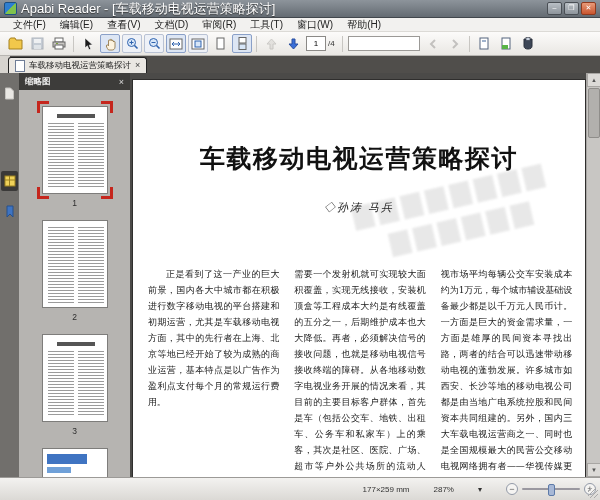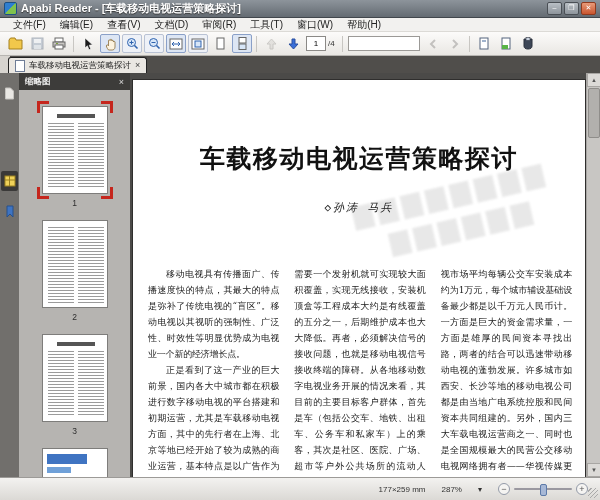--- a/index.html
+++ b/index.html
@@ -4,21 +4,21 @@
 <style>
   html,body{margin:0;padding:0;background:#888;}
   .win{position:relative;width:600px;height:500px;overflow:hidden;background:#ecebe8;
        font-family:"Liberation Sans","DejaVu Sans",sans-serif;-webkit-font-smoothing:antialiased;}
   
   .titlebar{position:absolute;left:0;top:0;width:600px;height:18px;
     background:linear-gradient(#8d949b,#646b72);border-bottom:1px solid #41464c;
     display:flex;align-items:center;padding:0 4px;box-sizing:border-box;}
   .appicon{width:11px;height:11px;margin-right:4px;border-radius:2px;
     background:linear-gradient(135deg,#2f7fd0 50%,#7fc24d 50%);border:1px solid #1d4f83;}
-  .titletext{color:#fff;font-size:11px;font-weight:bold;white-space:nowrap;text-shadow:0 1px 1px #333;}
+  .titletext{color:#fff;font-size:13px;font-weight:normal;white-space:nowrap;text-shadow:0 1px 1px #333;}
   .wctrls{margin-left:auto;display:flex;gap:2px;}
   .wbtn{width:13px;height:11px;border:1px solid #4a4f55;border-radius:2px;
     background:linear-gradient(#b9bfc5,#8e959c);color:#fff;font-size:7px;line-height:10px;
     text-align:center;}
   .wbtn.close{background:linear-gradient(#e89a78,#c9552f);border-color:#8f3a1e;}
   
   .menubar{position:absolute;left:0;top:18px;width:600px;height:14px;background:#f2f1ef;
     border-bottom:1px solid #dcdad6;display:flex;align-items:center;padding-left:6px;box-sizing:border-box;}
   .menuitem{font-size:10px;color:#222;padding:0 7px;white-space:nowrap;}
   
@@ -70,40 +70,40 @@
   .ctl{left:-5px;top:-5px;border-left:3px solid #c5261d;border-top:3px solid #c5261d;}
   .ctr{right:-5px;top:-5px;border-right:3px solid #c5261d;border-top:3px solid #c5261d;}
   .cbl{left:-5px;bottom:-5px;border-left:3px solid #c5261d;border-bottom:3px solid #c5261d;}
   .cbr{right:-5px;bottom:-5px;border-right:3px solid #c5261d;border-bottom:3px solid #c5261d;}
   
   .docarea{position:absolute;left:130px;top:0;width:456px;height:404px;background:#4b4a48;overflow:hidden;}
   .page{position:absolute;left:2px;top:6px;width:452px;height:420px;background:#fff;border:1px solid #2f2e2d;overflow:hidden;}
   .dtitle{position:absolute;left:0;top:62px;width:452px;text-align:center;font-size:25px;font-weight:bold;
     letter-spacing:1.5px;color:#111;font-family:"DejaVu Sans","Liberation Sans",sans-serif;}
   .dauthor{position:absolute;left:0;top:120px;width:452px;text-align:center;font-size:11px;color:#222;
-    font-family:Liberation Mono, monospace;font-style:italic;letter-spacing:2px;}
+    font-family:Liberation Sans, sans-serif;font-style:italic;letter-spacing:2px;}
   .wm{position:absolute;right:28px;top:104px;width:200px;height:78px;transform:rotate(-13deg);opacity:.16;filter:blur(1px);}
   .wm .b1,.wm .b2{height:24px;background:repeating-linear-gradient(90deg,#777 0 20px,transparent 20px 25px);}
   .wm .b2{margin-top:10px;width:150px;margin-left:30px;}
   .cols{position:absolute;left:15px;top:186px;width:424px;height:240px;display:flex;gap:15px;}
   .col{flex:1;font-size:9px;line-height:16px;color:#1a1a1a;text-align:justify;word-break:break-all;
     letter-spacing:-0.2px;font-family:"DejaVu Serif","Liberation Serif",serif;overflow:hidden;}
   .col p{margin:0;}
   .col p.ind{text-indent:2em;}
   .fragr{text-align:right;}
   
   .vscroll{position:absolute;right:0;top:0;width:14px;height:404px;background:#c8c6c3;border-left:1px solid #a8a6a3;box-sizing:border-box;}
   .sbtn{position:absolute;left:0;width:14px;height:14px;background:#dcdad7;border:1px solid #a8a6a3;
     box-sizing:border-box;font-size:6px;color:#555;text-align:center;line-height:12px;}
   .sbtn.up{top:0;} .sbtn.down{bottom:0;}
   .sthumb{position:absolute;left:1px;top:15px;width:12px;height:50px;background:#b2b0ad;border:1px solid #8f8d8a;border-radius:2px;box-sizing:border-box;}
   
   .statusbar{position:absolute;left:0;top:477px;width:600px;height:23px;
     background:linear-gradient(#f3f2f0,#dbd9d5);border-top:1px solid #9c9a97;
-    display:flex;align-items:center;justify-content:flex-end;padding-right:12px;box-sizing:border-box;gap:16px;}
+    display:flex;align-items:center;justify-content:flex-end;padding-right:4px;box-sizing:border-box;gap:24px;}
   .sttext{font-size:8px;color:#333;}
   .zoomctl{display:flex;align-items:center;gap:4px;}
   .zbtn{width:12px;height:12px;border-radius:50%;border:1px solid #939aa8;background:#f5f4f2;
     color:#555;font-size:9px;line-height:10px;text-align:center;box-sizing:border-box;}
   .ztrack{position:relative;width:58px;height:2px;background:#9a98a0;border-radius:1px;}
   .zthumb{position:absolute;left:26px;top:-4px;width:5px;height:10px;background:#a7b8d6;border:1px solid #5d7aa8;border-radius:2px;}
   .grip{position:absolute;right:2px;bottom:2px;width:10px;height:10px;
     background:repeating-linear-gradient(135deg,transparent 0 2px,#aaa 2px 3px);}
   svg{display:block;}
 </style>
@@ -366,21 +366,20 @@
     <div class="docarea">
       <div class="page">
         <div class="wm">
             <div class="b1"></div>
             <div class="b2"></div>
           </div>
         <div class="dtitle">车载移动电视运营策略探讨</div>
         <div class="dauthor">◇孙涛 马兵</div>
         <div class="cols">
           <div class="col">
-            <p class="ind">移动电视具有传播面广、传播速度快的特点，其最大的特点是弥补了传统电视的“盲区”。移动电视以其视听的强制性、广泛性、时效性等明显优势成为电视业一个新的经济增长点。</p>
             <p class="ind">正是看到了这一产业的巨大前景，国内各大中城市都在积极进行数字移动电视的平台搭建和初期运营，尤其是车载移动电视方面，其中的先行者在上海、北京等地已经开始了较为成熟的商业运营，基本特点是以广告作为盈利点支付每个月的常规运行费用。</p>
 
           </div>
           <div class="col">
             <p>需要一个发射机就可实现较大面积覆盖，实现无线接收，安装机顶盒等工程成本大约是有线覆盖的五分之一，后期维护成本也大大降低。再者，必须解决信号的接收问题，也就是移动电视信号接收终端的障碍。从各地移动数字电视业务开展的情况来看，其目前的主要目标客户群体，首先是车（包括公交车、地铁、出租车、公务车和私家车）上的乘客，其次是社区、医院、广场、超市等户外公共场所的流动人群。长远来看，移动电视业务还将包括火车、长途汽车、飞机、轮船的乘客以及手持移动电视终端的用户。</p>
           </div>
           <div class="col">
             <p>视市场平均每辆公交车安装成本约为1万元，每个城市辅设基础设备最少都是以千万元人民币计。一方面是巨大的资金需求量，一方面是雄厚的民间资本寻找出路，两者的结合可以迅速带动移动电视的蓬勃发展。许多城市如西安、长沙等地的移动电视公司都是由当地广电系统控股和民间资本共同组建的。另外，国内三大车载电视运营商之一、同时也是全国规模最大的民营公交移动电视网络拥有者——华视传媒更是其中的典型代表。</p>
           </div>
         </div>

